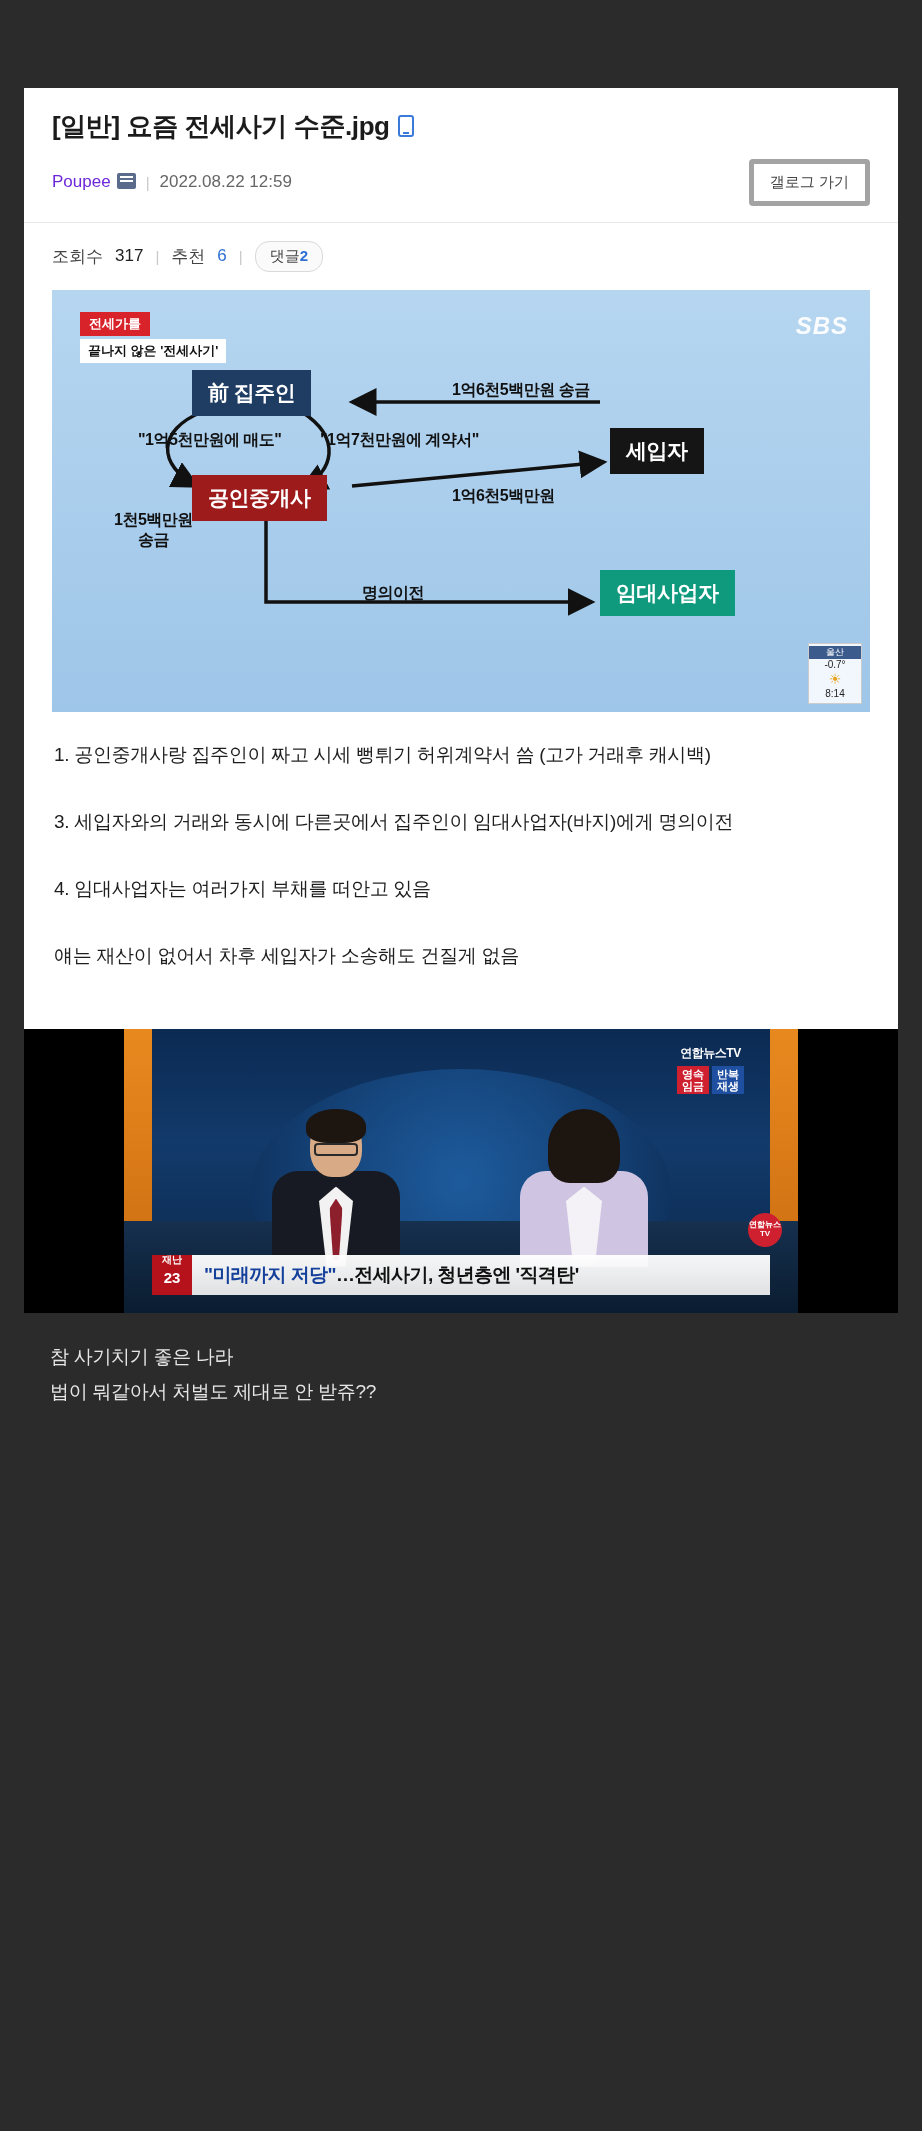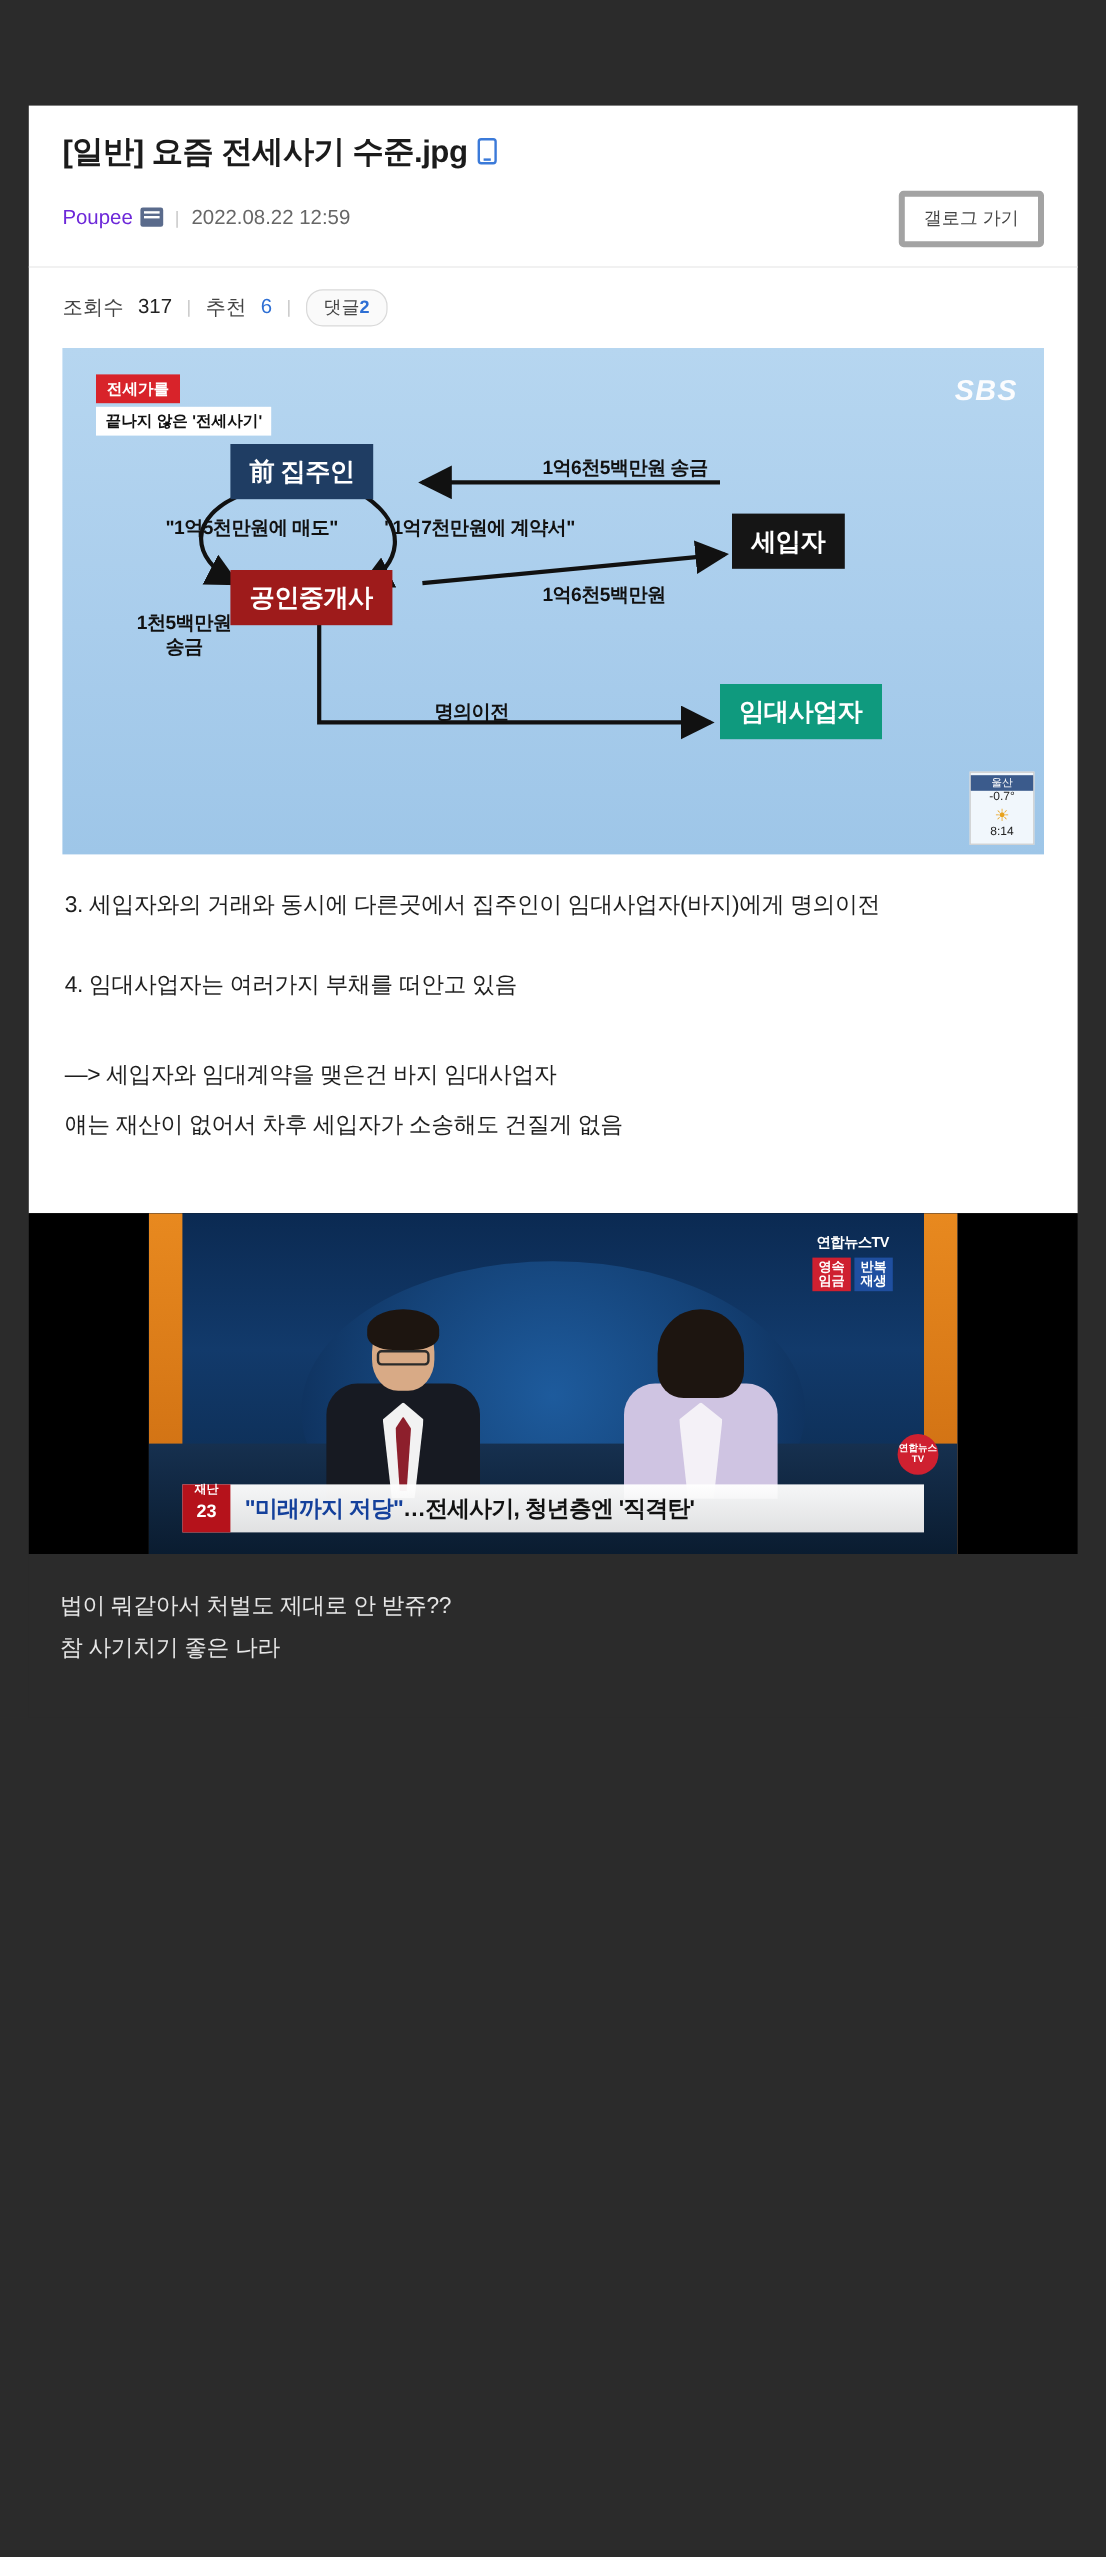--- a/index.html
+++ b/index.html
@@ -458,23 +458,23 @@
         <div class="weather">
           <div class="wt">울산</div>
           <div>-0.7°</div>
           <div class="sun">☀</div>
           <div>8:14</div>
         </div>
       </div>
     </div>
 
     <div class="body-text">
+      <p>1. 공인중개사랑 집주인이 짜고 시세 뻥튀기 허위계약서 씀 (고가 거래후 캐시백)</p>
       <p>3. 세입자와의 거래와 동시에 다른곳에서 집주인이 임대사업자(바지)에게 명의이전</p>
       <p>4. 임대사업자는 여러가지 부채를 떠안고 있음</p>
-      <p class="tight" style="margin-top:42px">—&gt; 세입자와 임대계약을 맺은건 바지 임대사업자</p>
       <p>얘는 재산이 없어서 차후 세입자가 소송해도 건질게 없음</p>
     </div>
   </div>
 
   <div class="tv-photo-wrap">
     <div class="tv-photo">
       <div class="tv-side left"></div>
       <div class="tv-side right"></div>
       <div class="tv-globe"></div>
       <div class="tv-desk"></div>
@@ -521,17 +521,17 @@
         <div class="lt-text">
           <span class="blue">"미래까지 저당"</span><span>…전세사기, 청년층엔 '직격탄'</span>
         </div>
       </div>
 
       <div class="tv-corner">연합뉴스TV</div>
     </div>
   </div>
 
   <div class="footer-text">
+    <div>참 사기치기 좋은 나라</div>
     <div>법이 뭐같아서 처벌도 제대로 안 받쥬??</div>
-    <div>참 사기치기 좋은 나라</div>
   </div>
 
 </div>
 
 </body></html>

